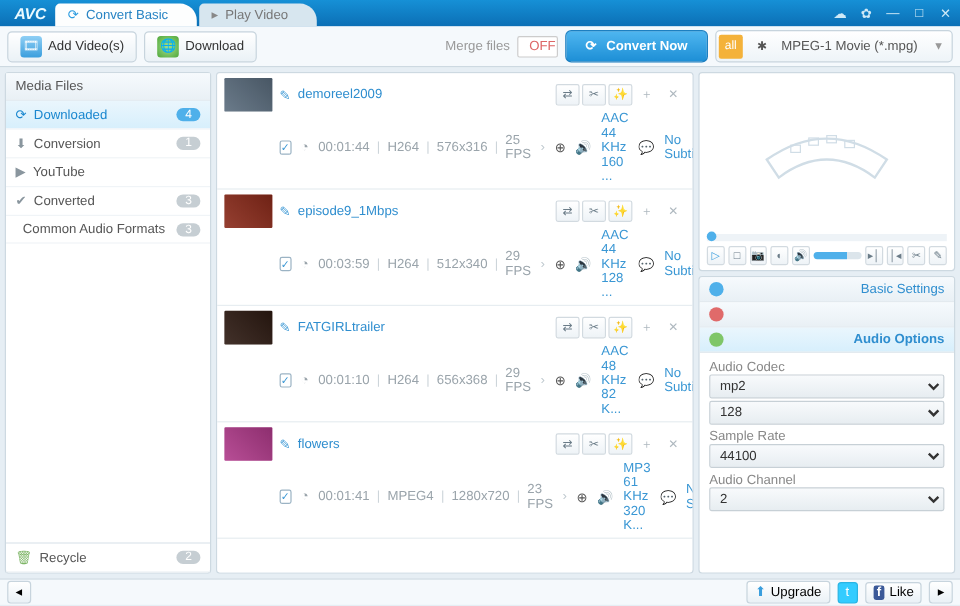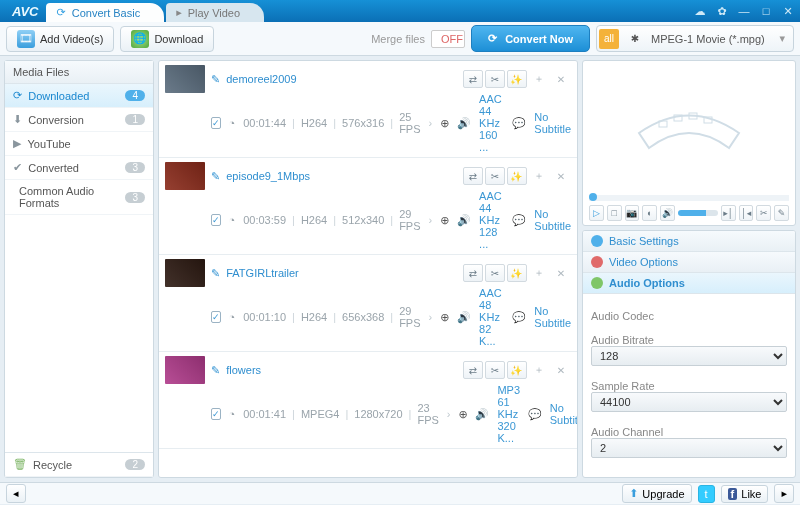--- a/index.html
+++ b/index.html
@@ -13,21 +13,21 @@
 .winctrl span { width:16px; text-align:center; cursor:pointer; }
 .toolbar { height:34px; background:#f5f9fc; border-bottom:1px solid #cdd9e1; display:flex; align-items:center; padding:0 6px; gap:6px; }
 .btn { border:1px solid #c7d4dd; border-radius:4px; background:linear-gradient(#ffffff,#eaf1f6); padding:4px 10px; display:flex; align-items:center; gap:5px; color:#333; cursor:pointer; height:26px; }
 .iconbox { width:18px; height:18px; display:flex; align-items:center; justify-content:center; border-radius:3px; }
 .merge { margin-left:auto; color:#999; display:flex; align-items:center; gap:6px; }
 .switch { width:34px; height:18px; border:1px solid #ccc; border-radius:2px; background:#fff; display:flex; align-items:center; justify-content:flex-end; padding:1px; font-size:8px; color:#d66; }
 .convertbtn { background:linear-gradient(#4fb6f0,#1d8fd6); border:1px solid #1d7fc0; color:#fff; font-weight:bold; font-size:13px; border-radius:5px; padding:5px 16px; display:flex; align-items:center; gap:8px; cursor:pointer; height:27px; }
 .profilebar { display:flex; align-items:center; gap:6px; border:1px solid #c7d4dd; border-radius:4px; background:linear-gradient(#fff,#eef4f8); padding:2px 8px 2px 2px; height:27px; flex:0 0 198px; }
 .sq { width:20px; height:20px; border-radius:2px; display:flex; align-items:center; justify-content:center; font-size:10px; }
 .main { display:flex; height:426px; padding:4px; gap:4px; }
-.sidebar { width:150px; background:#fff; border:1px solid #cdd9e1; border-radius:3px; display:flex; flex-direction:column; }
+.sidebar { width:172px; background:#fff; border:1px solid #cdd9e1; border-radius:3px; display:flex; flex-direction:column; }
 .side-head { padding:5px 8px; background:linear-gradient(#f6fafd,#e9f0f5); border-bottom:1px solid #dce5eb; color:#555; }
 .side-item { padding:5px 8px; display:flex; align-items:center; gap:6px; color:#555; cursor:pointer; border-bottom:1px solid #f0f4f7; }
 .side-item.active { background:linear-gradient(#eaf6fd,#d7effc); color:#1a87cf; }
 .badge { margin-left:auto; background:#c6ced3; color:#fff; border-radius:8px; padding:0 7px; font-size:10px; }
 .side-item.active .badge { background:#4fb0ea; }
 .recycle { margin-top:auto; border-top:1px solid #dce5eb; }
 .center { flex:1; background:#fff; border:1px solid #cdd9e1; border-radius:3px; overflow:auto; }
 .row { border-bottom:1px solid #e7edf1; padding:4px 6px; }
 .row-top { display:flex; align-items:center; gap:6px; }
 .thumb { width:40px; height:28px; background:#2b3a4a; border-radius:1px; position:relative; overflow:hidden; }
@@ -43,25 +43,25 @@
 .sep { color:#cdd5da; }
 .audio { color:#3a97d4; cursor:pointer; }
 .right { width:214px; display:flex; flex-direction:column; gap:4px; }
 .preview { background:#fff; border:1px solid #cdd9e1; border-radius:3px; height:166px; display:flex; flex-direction:column; }
 .previewimg { flex:1; display:flex; align-items:center; justify-content:center; color:#d9e4ec; }
 .pbar { height:6px; background:#eef3f7; position:relative; margin:0 6px; }
 .pbar::before { content:""; position:absolute; left:0; top:-2px; width:8px; height:8px; background:#4fb0ea; border-radius:50%; }
 .pctrl { display:flex; gap:3px; padding:4px 6px; align-items:center; }
 .pctrl .rb { width:18px; height:16px; font-size:9px; }
 .accordion { background:#fff; border:1px solid #cdd9e1; border-radius:3px; flex:1; overflow:auto; }
-.acc-head { padding:4px 8px; background:linear-gradient(#f6fafd,#e9f0f5); border-bottom:1px solid #dce5eb; color:#2f8ecf; text-align:left; cursor:pointer; display:flex; align-items:center; gap:6px; }
+.acc-head { padding:4px 8px; background:linear-gradient(#f6fafd,#e9f0f5); border-bottom:1px solid #dce5eb; color:#2f8ecf; text-align:right; cursor:pointer; display:flex; align-items:center; gap:6px; }
 .acc-head.active { background:linear-gradient(#eaf6fd,#d7effc);font-weight:bold; }
 .dot { width:12px; height:12px; border-radius:50%; }
 .acc-body { padding:4px 8px; }
-.field-label { color:#888; margin-top:12px; }
+.field-label { color:#888; margin-top:2px; }
 select { width:100%; border:1px solid #c7d0d6; background:linear-gradient(#f8fafc,#e7edf1); padding:2px 4px; color:#333; border-radius:2px; margin-bottom:2px; }
 .statusbar { height:22px; background:#f5f9fc; border-top:1px solid #cdd9e1; display:flex; align-items:center; padding:0 6px; gap:6px; }
 .statusbar .spacer { flex:1; }
 .sbtn { border:1px solid #c7d4dd; border-radius:3px; background:linear-gradient(#fff,#eaf1f6); padding:2px 6px; display:flex; align-items:center; gap:4px; cursor:pointer; }
 svg { display:block; }
 </style>
 </head>
 <body>
 
 <div class="topbar">
@@ -309,29 +309,28 @@
         <div class="rb">✎</div>
       </div>
     </div>
     <div class="accordion">
       <div class="acc-head">
           <span class="dot" style="background:#4fb0ea"></span>
           <span style="flex:1">Basic Settings</span>
         </div>
       <div class="acc-head">
           <span class="dot" style="background:#e06a6a"></span>
-          <span style="flex:1">Video Options</span>
         </div>
       <div class="acc-head active">
           <span class="dot" style="background:#7fc668"></span>
           <span style="flex:1">Audio Options</span>
         </div>
       <div class="acc-body">
         <div class="field-label">Audio Codec</div>
-        <div class="field-label">Audio Bitrate</div>
+        <select><option>mp2</option></select>
         <select><option>128</option></select>
         <div class="field-label">Sample Rate</div>
         <select><option>44100</option></select>
         <div class="field-label">Audio Channel</div>
         <select><option>2</option></select>
       </div>
     </div>
   </div>
 </div>
 

